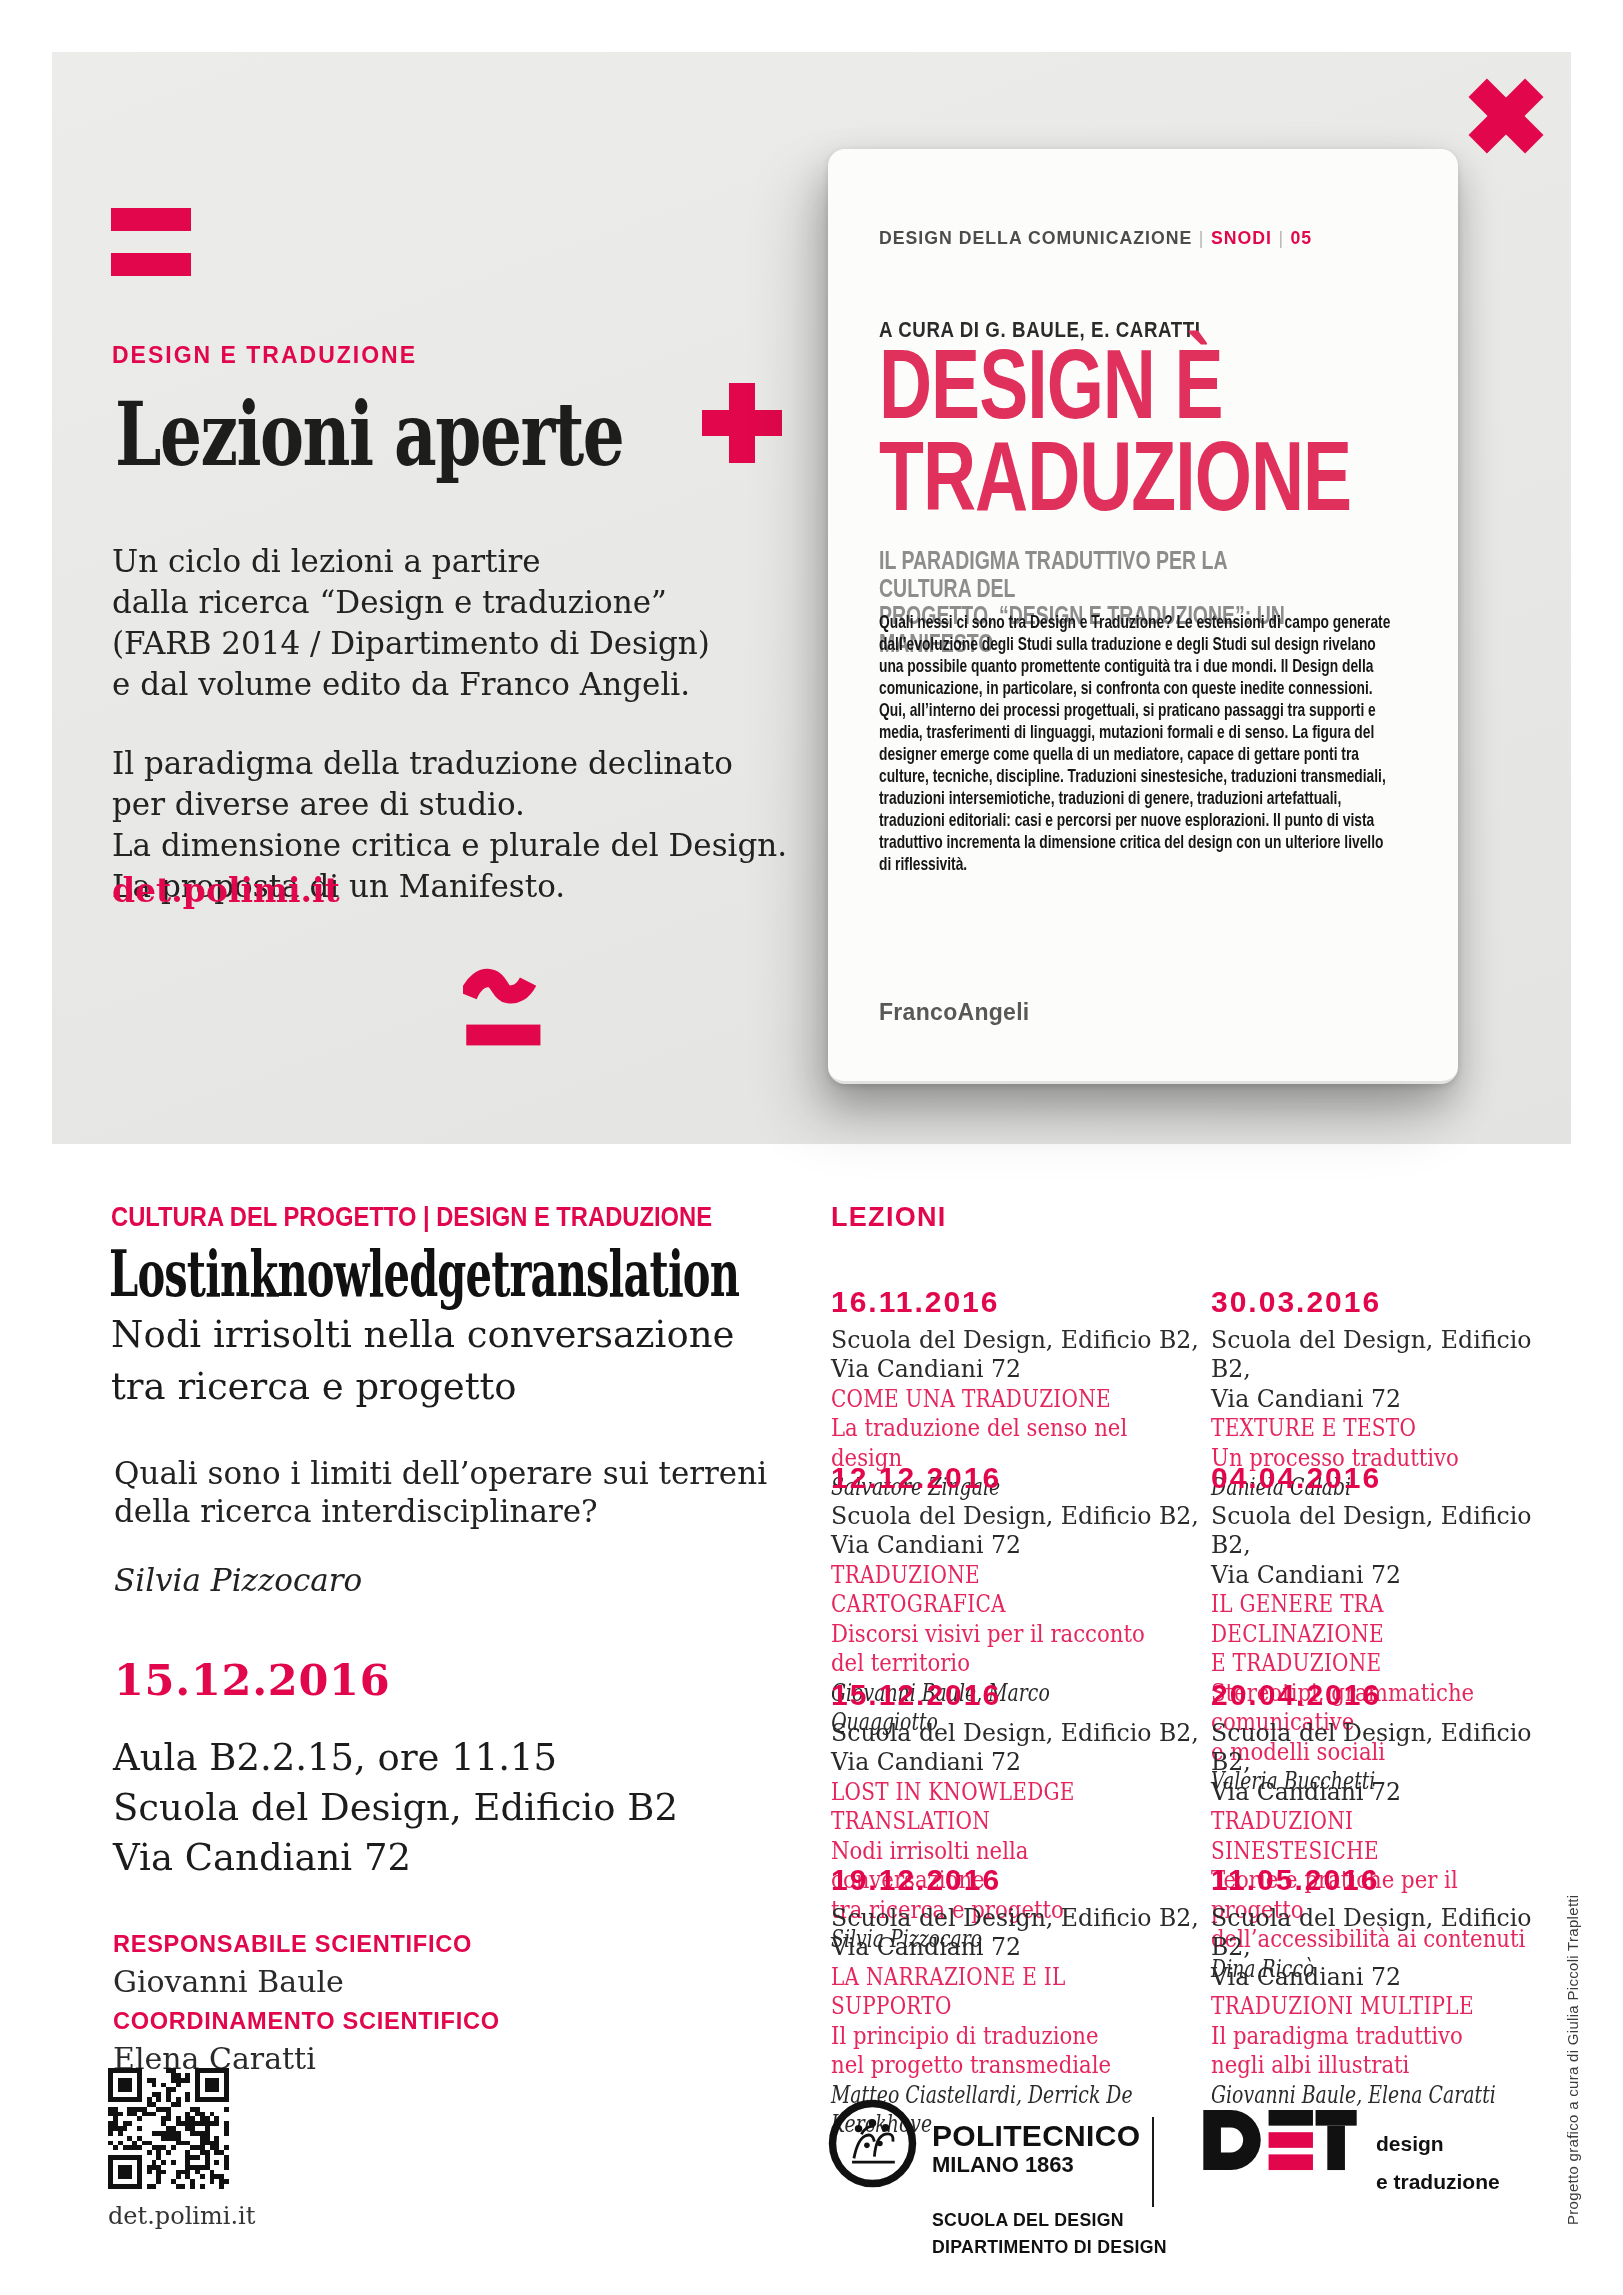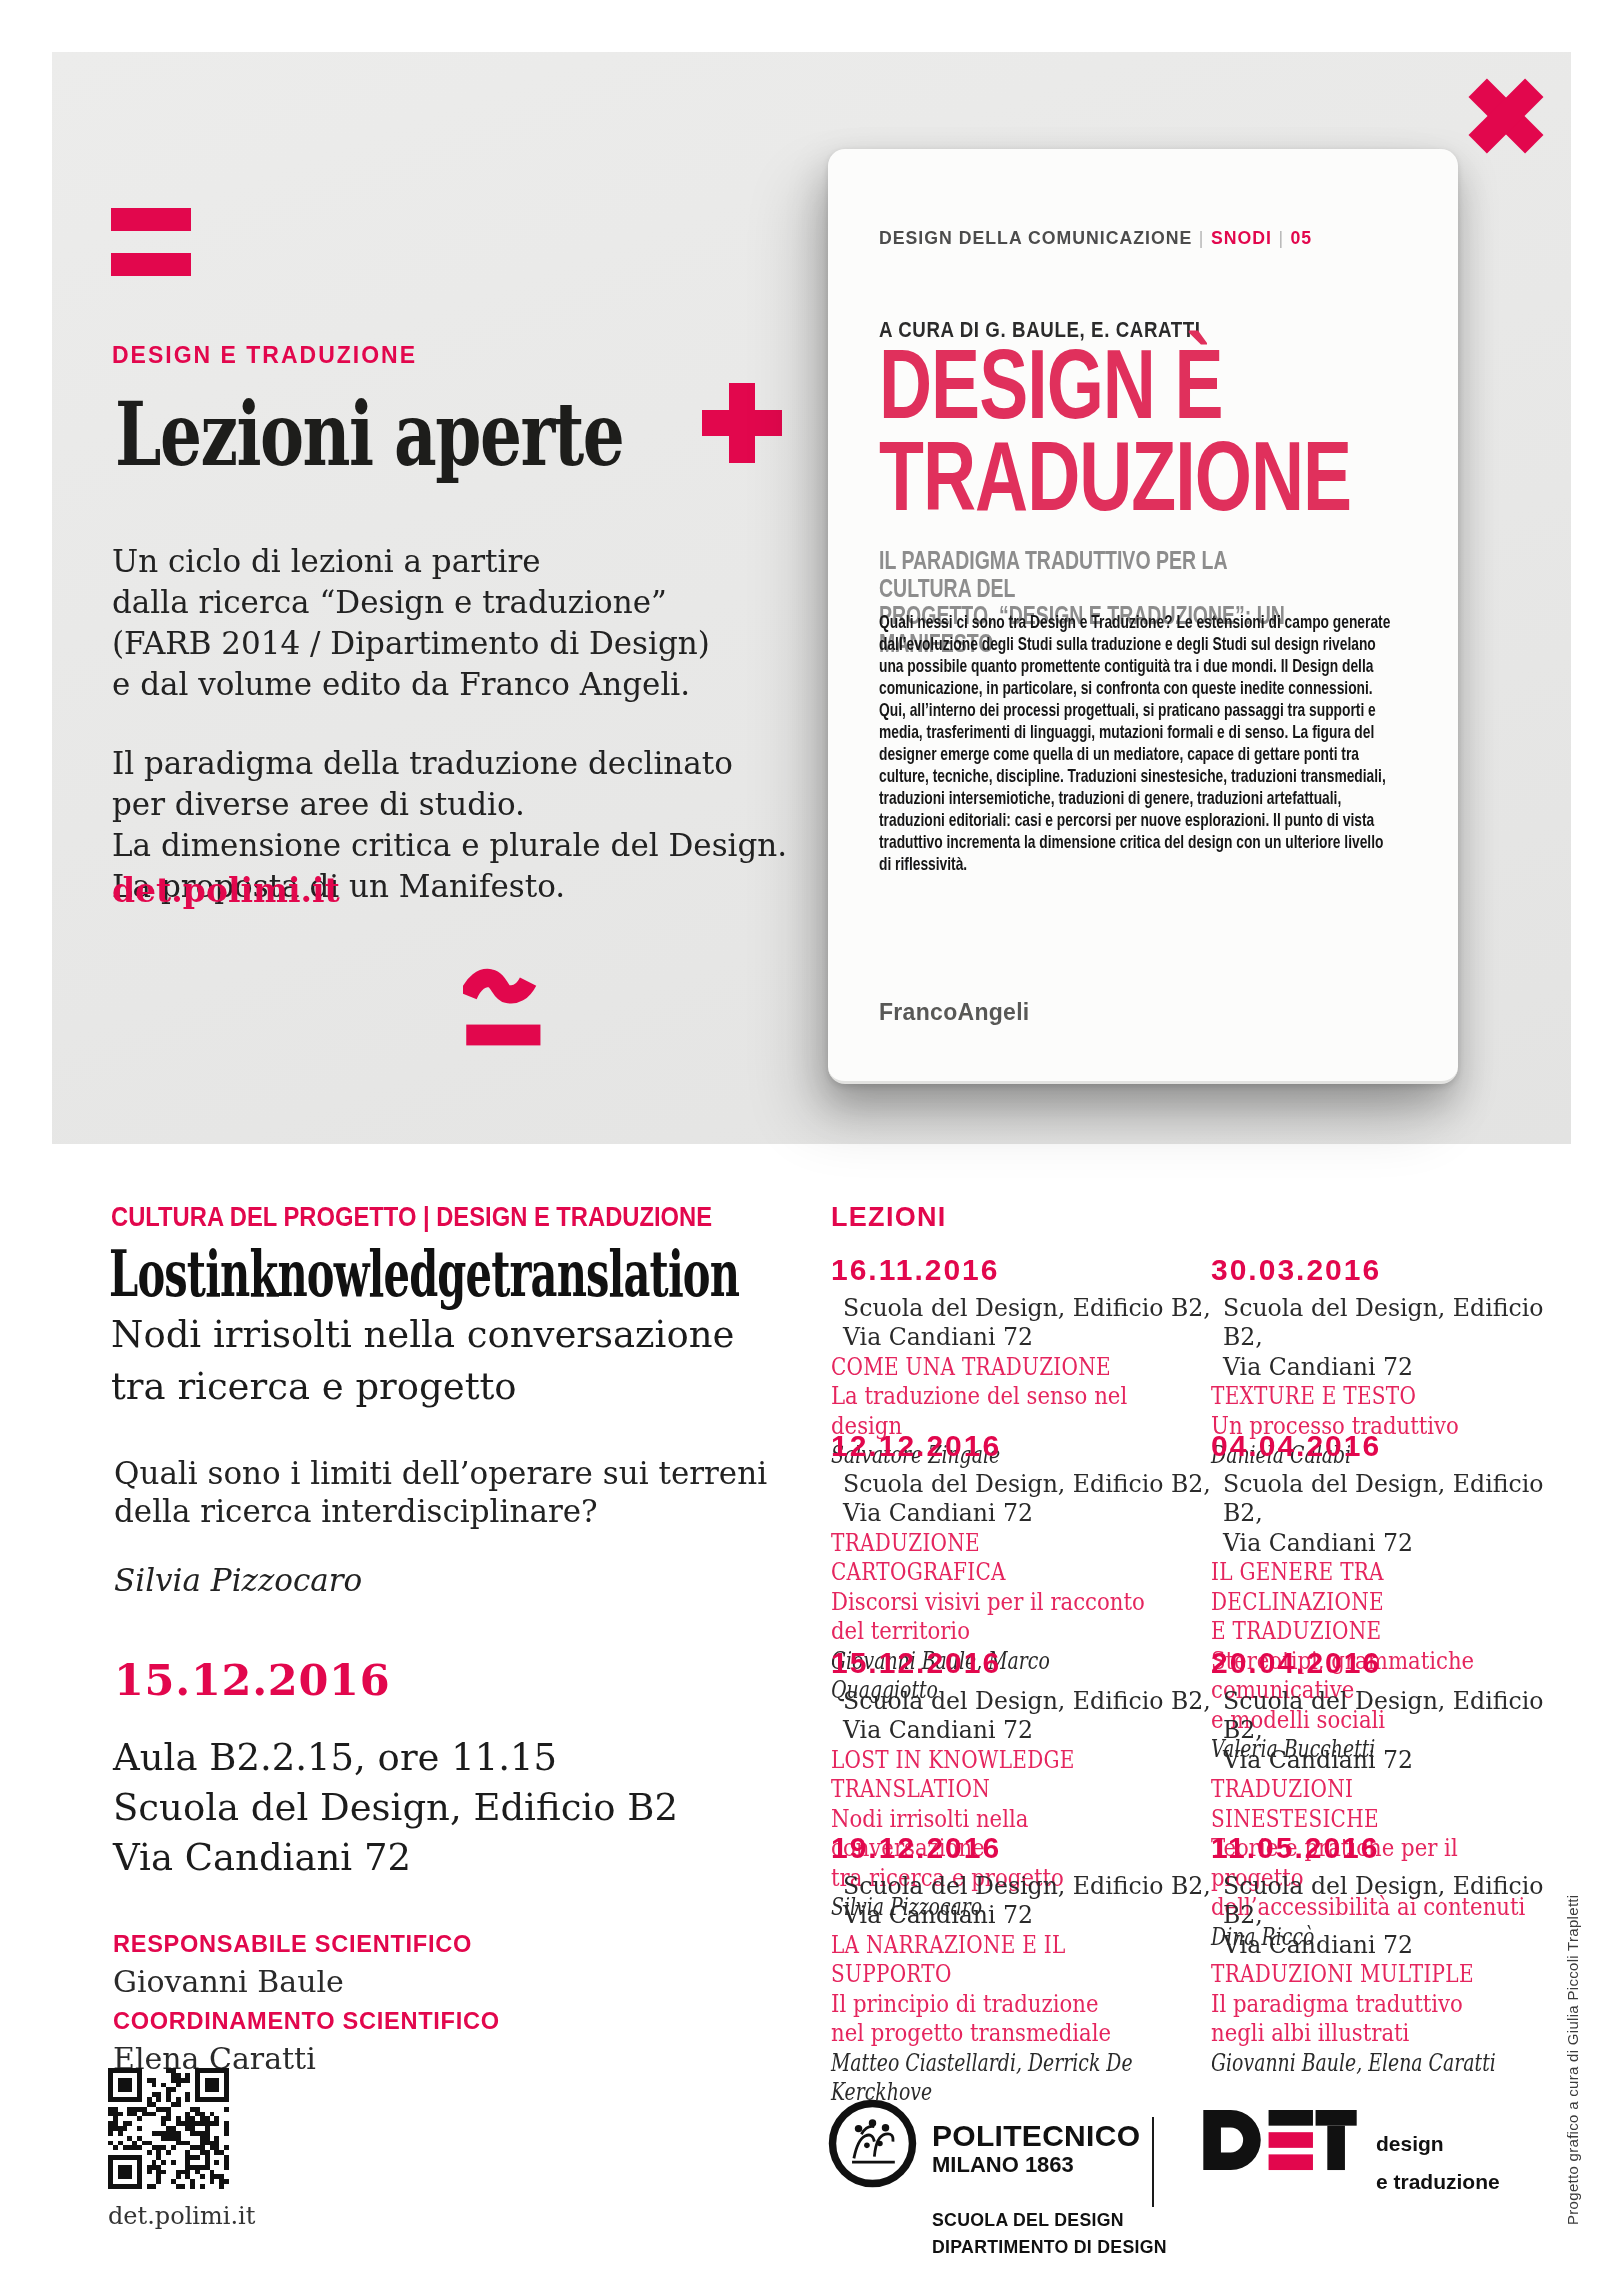--- a/index.html
+++ b/index.html
@@ -60,22 +60,22 @@
   .ev-name{font-size:30px;color:#2a2a2a;}
   .qr-block{left:108px;top:2068px;width:124px;}
   .qr-caption{margin-top:10.5px;font-size:24px;color:#333;}
 
   
   .lez-heading{left:831px;top:1202px;font-weight:bold;font-size:27px;letter-spacing:1.3px;color:var(--accent);}
   .lez-row{position:absolute;left:831px;display:grid;grid-template-columns:380px 367px;}
   .r1{top:1253px;} .r2{top:1429px;} .r3{top:1646px;} .r4{top:1831px;}
   .lez{position:relative;}
   .lez-date{font-family:"Liberation Sans",sans-serif;font-weight:bold;font-size:30px;letter-spacing:2px;
-            color:var(--accent);margin-bottom:6.5px;}
-  .lez-venue{font-size:23.6px;line-height:29.5px;color:#2a2a2a;white-space:pre-line;margin-left:12px;}
+            color:var(--accent);margin-bottom:6.5px;margin-top:32px;}
+  .lez-venue{font-size:23.6px;line-height:29.5px;color:#2a2a2a;white-space:pre-line;}
   .lez-title{font-size:23.6px;line-height:29.5px;color:var(--serifpink);letter-spacing:0.3px;}
   .lez-sub{font-size:23.6px;line-height:29.5px;color:var(--serifpink);}
   .lez-speakers{font-size:23.6px;line-height:29.5px;font-style:italic;color:#2a2a2a;}
   .lez-title,.lez-sub{white-space:pre-line;}
 
   
   .polimi-logo{left:826px;top:2097px;width:93px;height:93px;}
   .polimi-name{left:932px;top:2119px;font-family:"Liberation Sans",sans-serif;color:#111;}
   .polimi-name .l1{font-weight:bold;font-size:30px;letter-spacing:0.3px;line-height:33px;}
   .polimi-name .l2{font-weight:bold;font-size:22px;line-height:26px;}

